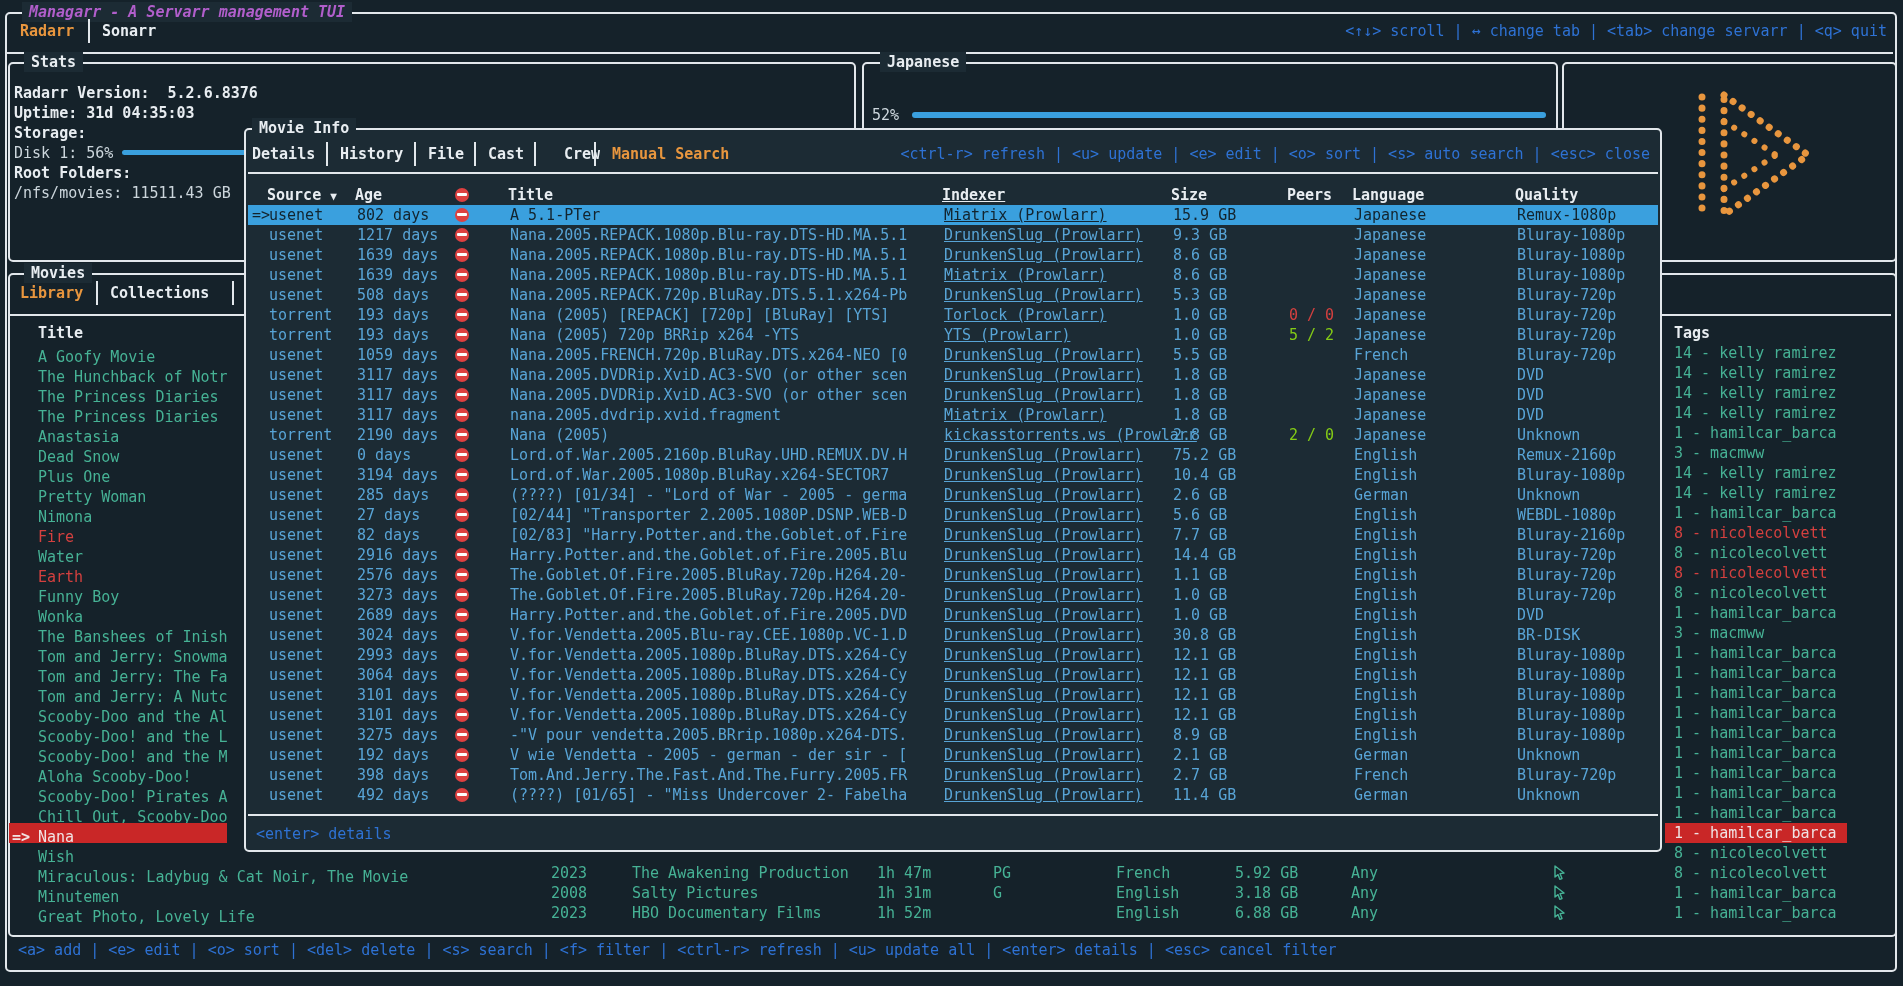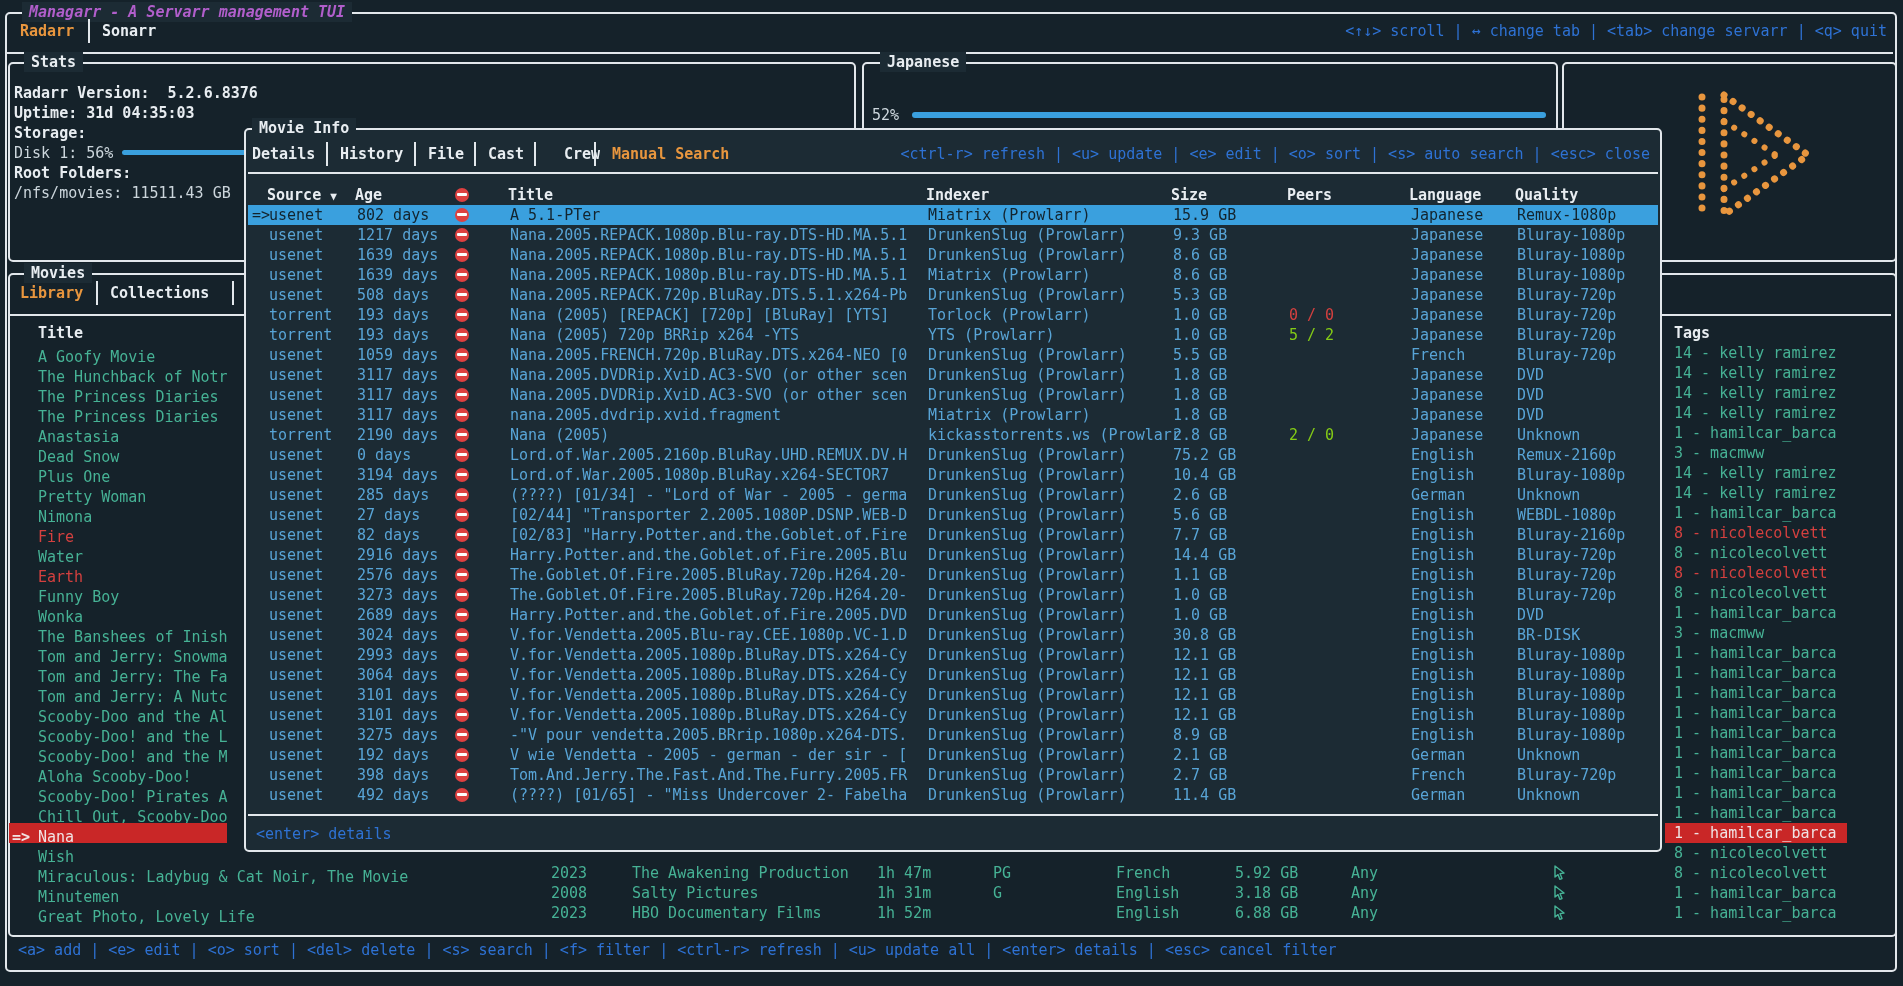--- a/index.html
+++ b/index.html
@@ -16,22 +16,22 @@
   .rd{color:#d4403f;}
   .or{color:#e8963e;}
   .pu{color:#b15ecb;font-style:italic;}
   .kb{color:#2e72d4;}
   .gn{color:#84cc16;}
   .gy{color:#ccd6dc;}
   .fill{background:#1c2b34;}
   
   .cell{position:absolute;top:0;white-space:pre;}
   .c-arrow{left:4px;}  .c-src{left:21px;}  .c-age{left:109px;}
-  .c-title{left:262px;} .c-idx{left:680px;} .c-size{left:925px;}
-  .c-peers{left:1041px;} .c-lang{left:1163px;text-align:right;} .c-qual{left:1269px;}
+  .c-title{left:262px;} .c-idx{left:696px;text-decoration:underline;} .c-size{left:925px;}
+  .c-peers{left:1041px;} .c-lang{left:1106px;text-align:right;} .c-qual{left:1269px;}
   .rej{position:absolute;left:209px;top:3px;width:14px;height:14px;border-radius:50%;background:#dd4040;}
   .rej::after{content:"";position:absolute;left:2px;right:2px;top:5px;height:3px;background:#fdfdfd;border-radius:1px;}
   .m-sel{background:#3aa0de;color:#13242e;}
   
   .mv-title{position:absolute;left:38px;top:4px;white-space:pre;}
   .mv-year{position:absolute;left:551px;top:0;} .mv-studio{position:absolute;left:632px;top:0;white-space:pre;}
   .mv-run{position:absolute;left:877px;top:0;} .mv-rate{position:absolute;left:993px;top:0;text-align:right;}
   .mv-lang{position:absolute;left:1116px;top:0;} .mv-size{position:absolute;left:1235px;top:0;}
   .mv-qual{position:absolute;left:1351px;top:0;} .mv-mon{position:absolute;left:1553px;top:2px;}
   .sel-red{position:absolute;top:0;height:20px;background:#c92727;}

